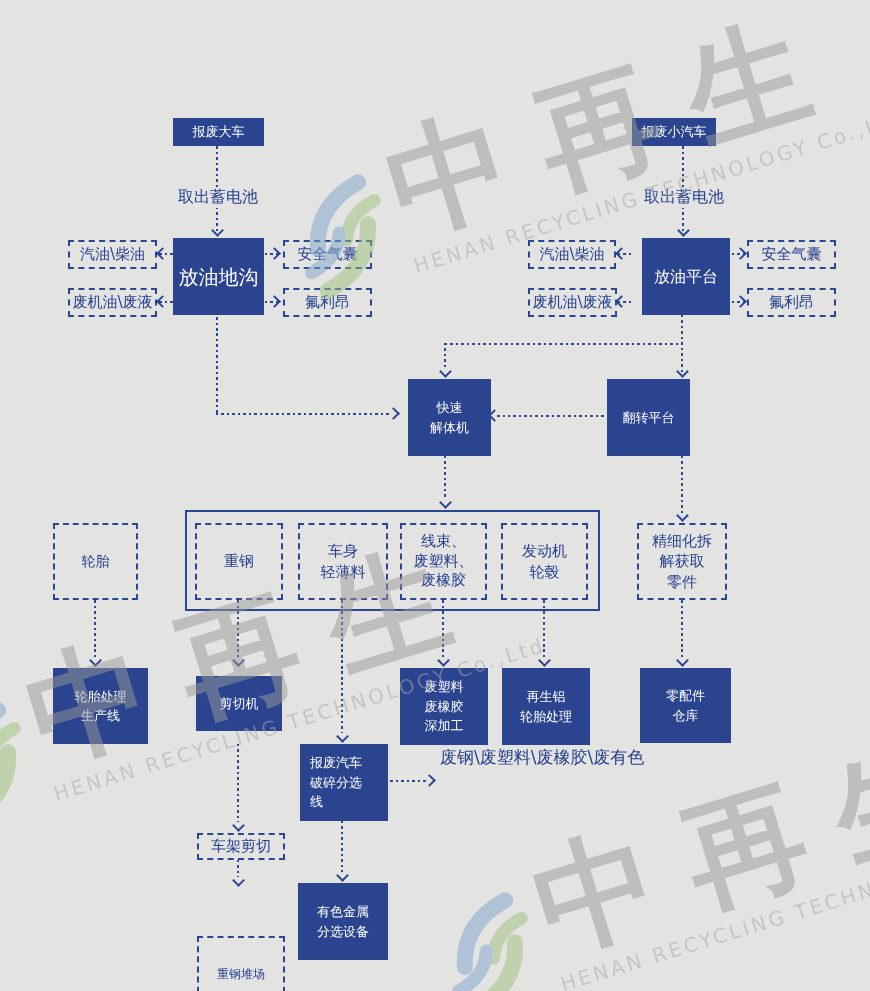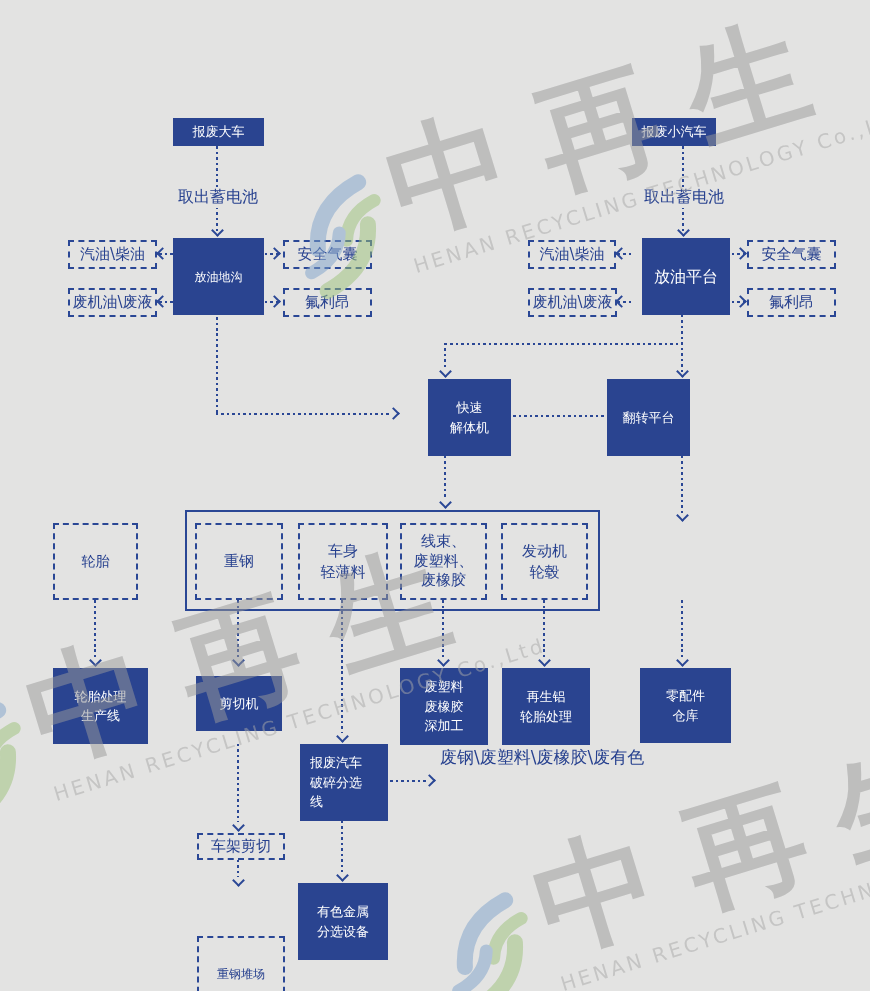--- a/index.html
+++ b/index.html
@@ -67,48 +67,51 @@
 
 <div class="stage">
 
 
   <div class="sb" style="left:173px;top:118px;width:91px;height:28px">报废大车</div>
   <div class="sb" style="left:632px;top:118px;width:84px;height:28px">报废小汽车</div>
 
   <div class="lbl" style="left:160px;top:187px;width:116px">取出蓄电池</div>
   <div class="lbl" style="left:626px;top:187px;width:116px">取出蓄电池</div>
 
-  <div class="sb" style="left:173px;top:238px;width:91px;height:77px;font-size:12px">放油地沟</div>
+  <div class="sb" style="left:173px;top:238px;width:91px;height:77px;font-size:20px">放油地沟</div>
   <div class="sb" style="left:642px;top:238px;width:88px;height:77px;font-size:16px">放油平台</div>
 
   <div class="db" style="left:68px;top:240px;width:89px;height:29px">汽油\柴油</div>
   <div class="db" style="left:68px;top:288px;width:89px;height:29px">废机油\废液</div>
   <div class="db" style="left:283px;top:240px;width:89px;height:29px">安全气囊</div>
   <div class="db" style="left:283px;top:288px;width:89px;height:29px">氟利昂</div>
 
   <div class="db" style="left:528px;top:240px;width:88px;height:29px">汽油\柴油</div>
   <div class="db" style="left:528px;top:288px;width:89px;height:29px">废机油\废液</div>
   <div class="db" style="left:747px;top:240px;width:89px;height:29px">安全气囊</div>
   <div class="db" style="left:747px;top:288px;width:89px;height:29px">氟利昂</div>
 
-  <div class="sb" style="left:428px;top:379px;width:83px;height:77px">快速
+  <div class="sb" style="left:408px;top:379px;width:83px;height:77px">快速
 解体机</div>
   <div class="sb" style="left:607px;top:379px;width:83px;height:77px">翻转平台</div>
 
   <div class="group" style="left:185px;top:510px;width:415px;height:101px"></div>
   <div class="db" style="left:298px;top:523px;width:90px;height:77px">车身
 轻薄料</div>
   <div class="db" style="left:195px;top:523px;width:88px;height:77px">重钢</div>
   <div class="db" style="left:400px;top:523px;width:87px;height:77px;line-height:1.3">线束、
 废塑料、
 废橡胶</div>
   <div class="db" style="left:501px;top:523px;width:87px;height:77px">发动机
 轮毂</div>
 
   <div class="db" style="left:53px;top:523px;width:85px;height:77px;font-size:14px">轮胎</div>
+  <div class="db" style="left:637px;top:523px;width:90px;height:77px;line-height:1.35">精细化拆
+解获取
+零件</div>
 
   <div class="sb" style="left:53px;top:668px;width:95px;height:76px">轮胎处理
 生产线</div>
   <div class="sb" style="left:196px;top:676px;width:86px;height:55px">剪切机</div>
   <div class="sb" style="left:400px;top:668px;width:88px;height:77px">废塑料
 废橡胶
 深加工</div>
   <div class="sb" style="left:502px;top:668px;width:88px;height:77px">再生铝
 轮胎处理</div>
   <div class="sb" style="left:300px;top:744px;width:88px;height:77px;justify-content:flex-start;text-align:left;padding-left:10px">报废汽车

